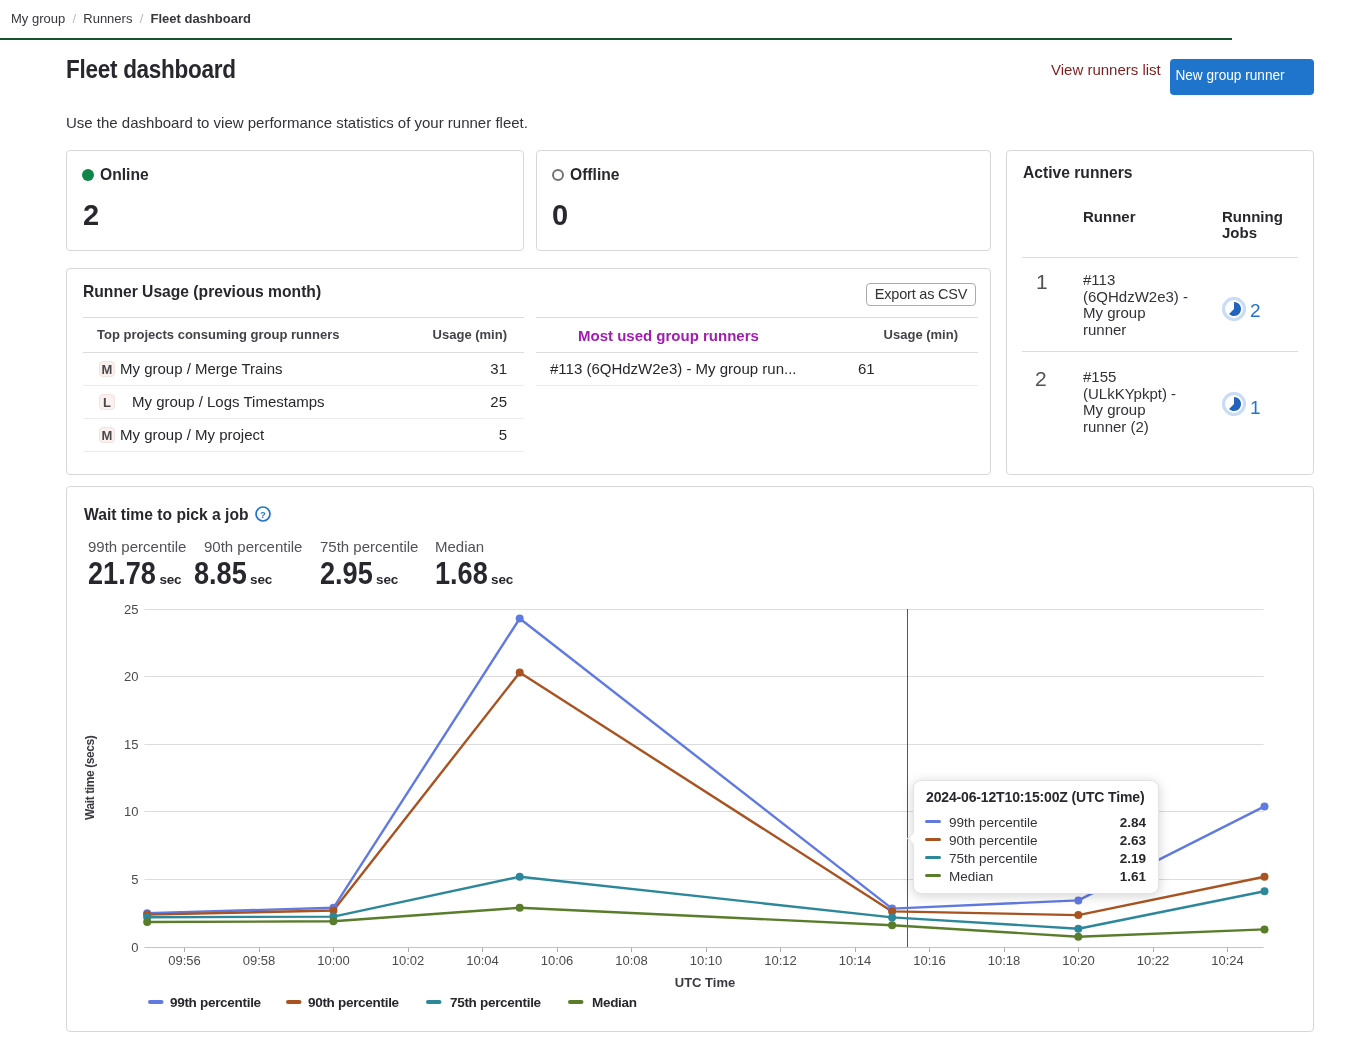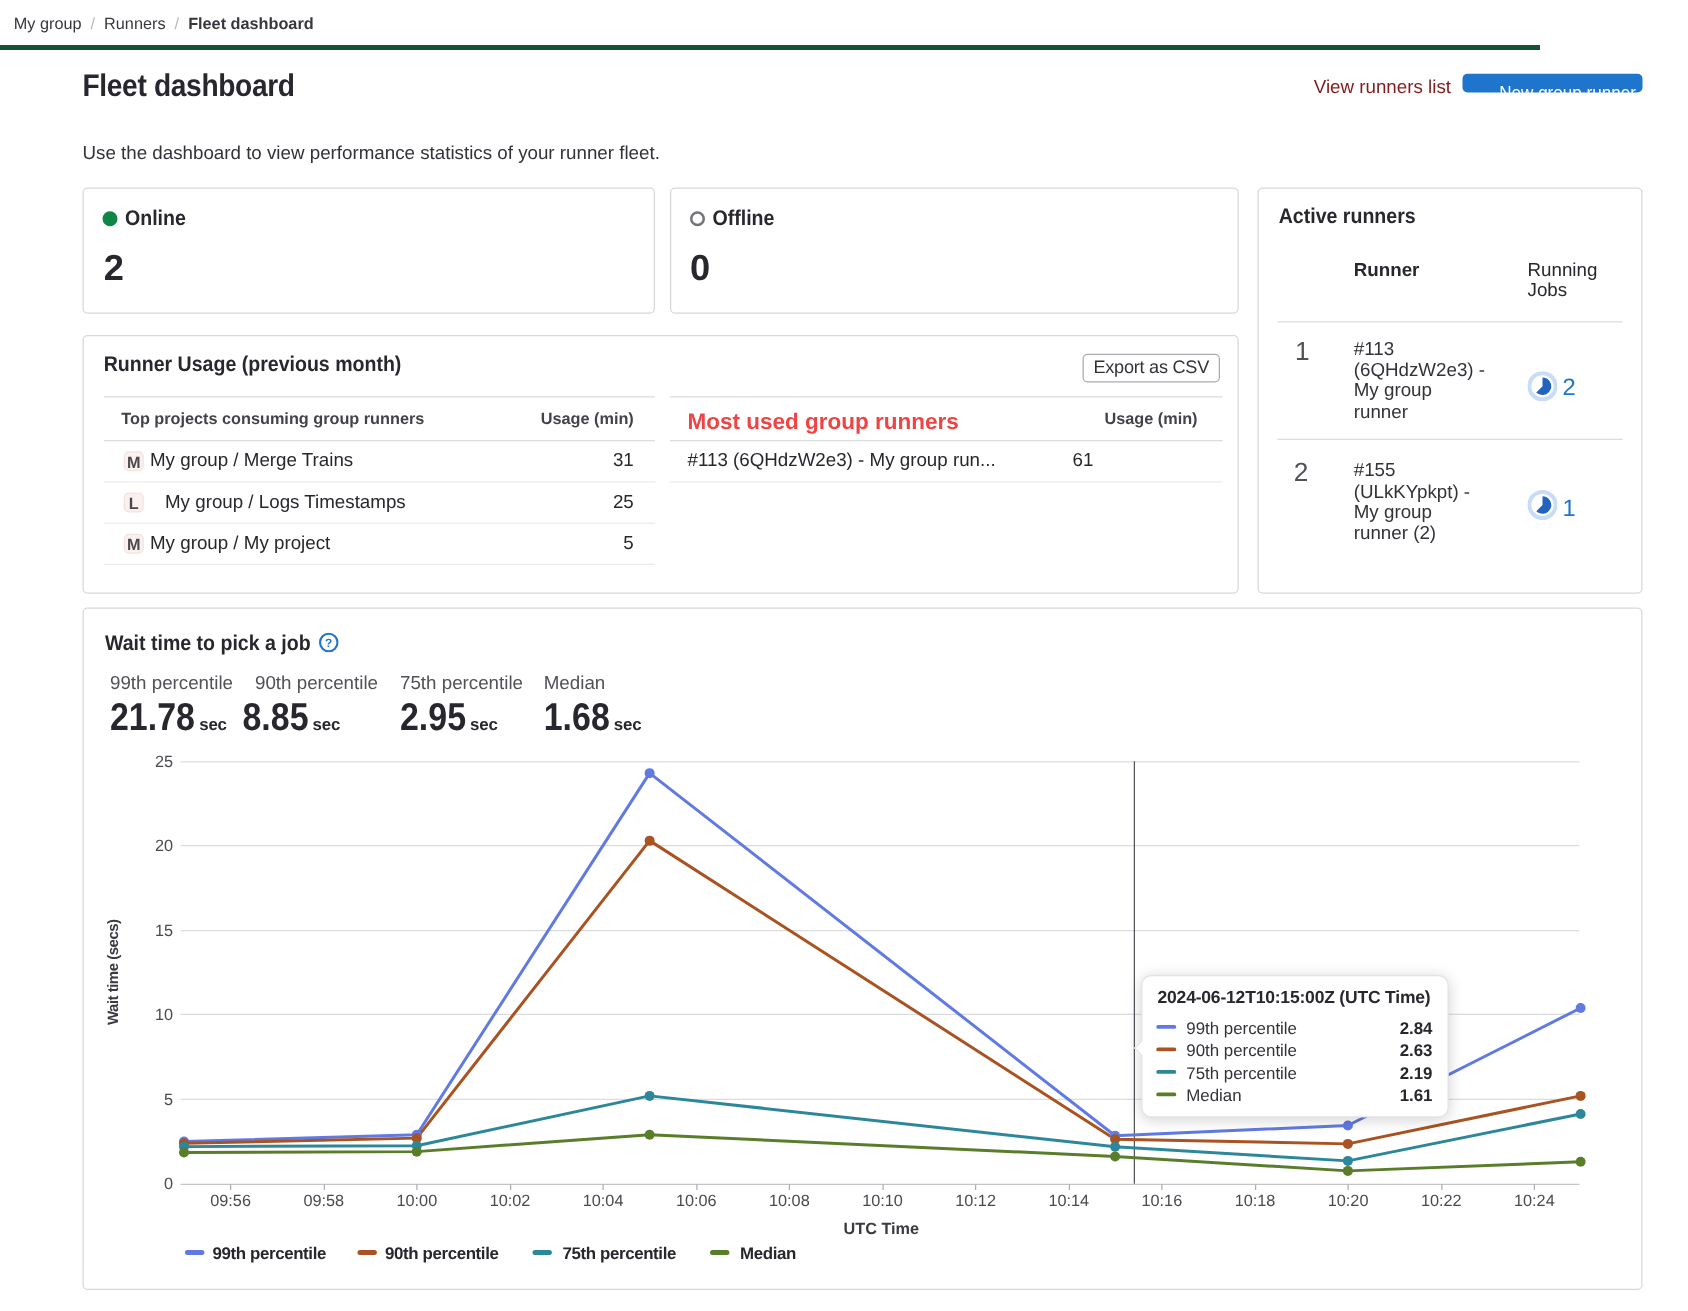--- a/index.html
+++ b/index.html
@@ -1,42 +1,42 @@
 <!DOCTYPE html>
 <html><head><meta charset="utf-8"><style>
 * { margin:0; padding:0; box-sizing:border-box; }
 html,body { width:1350px; height:1049px; background:#fff; font-family:"Liberation Sans", sans-serif; color:#28272d; }
 .abs { position:absolute; }
 .card { position:absolute; border:1px solid #d8d7dc; border-radius:4px; background:#fff; }
 .sx { display:inline-block; transform-origin:0 50%; }
 </style></head>
 <body style="position:relative;overflow:hidden">
 
-<div class="abs" style="left:0;top:0;width:1232px;height:40px;border-bottom:4px solid #14532d">
+<div class="abs" style="left:0;top:0;width:1232px;height:40px;border-bottom:2px solid #14532d">
   <div class="abs" style="left:11px;top:11px;font-size:13px;color:#38373d">My group&nbsp;&nbsp;<span style="color:#b9b8bd">/</span>&nbsp;&nbsp;Runners&nbsp;&nbsp;<span style="color:#b9b8bd">/</span>&nbsp;&nbsp;<b>Fleet dashboard</b></div>
 </div>
 
 <div class="abs" style="left:66px;top:55px;font-size:25px;font-weight:bold;letter-spacing:-0.3px"><span class="sx" style="transform:scaleX(0.9)">Fleet dashboard</span></div>
 <div class="abs" style="left:1051px;top:61px;font-size:15px;color:#7f1d1d">View runners list</div>
-<div class="abs" style="left:1170px;top:59px;width:144px;height:15px;background:#1f75cb;border-radius:4px;color:#fff;font-size:15px;text-align:right;line-height:32px"><span style="display:inline-block;transform:scaleX(0.91)">New group runner</span></div>
+<div class="abs" style="left:1170px;top:59px;width:144px;height:36px;background:#1f75cb;border-radius:4px;color:#fff;font-size:15px;text-align:left;line-height:32px"><span style="display:inline-block;transform:scaleX(0.91)">New group runner</span></div>
 <div class="abs" style="left:66px;top:114px;font-size:15px;color:#333238">Use the dashboard to view performance statistics of your runner fleet.</div>
 
 <div class="card" style="left:66px;top:150px;width:458px;height:101px"></div>
 <div class="card" style="left:536px;top:150px;width:455px;height:101px"></div>
 <div class="abs" style="left:82px;top:169px;width:12px;height:12px;border-radius:50%;background:#108548"></div>
 <div class="abs" style="left:100px;top:165px;font-size:17px;font-weight:bold"><span class="sx" style="transform:scaleX(0.92)">Online</span></div>
 <div class="abs" style="left:83px;top:199px;font-size:29px;font-weight:bold">2</div>
 <div class="abs" style="left:552px;top:169px;width:12px;height:12px;border-radius:50%;border:2px solid #737278"></div>
 <div class="abs" style="left:570px;top:165px;font-size:17px;font-weight:bold"><span class="sx" style="transform:scaleX(0.92)">Offline</span></div>
 <div class="abs" style="left:552px;top:199px;font-size:29px;font-weight:bold">0</div>
 
 <div class="card" style="left:1006px;top:150px;width:308px;height:325px"></div>
 <div class="abs" style="left:1023px;top:163px;font-size:17px;font-weight:bold"><span class="sx" style="transform:scaleX(0.92)">Active runners</span></div>
 <div class="abs" style="left:1083px;top:209px;font-size:15px;font-weight:bold;line-height:16px">Runner</div>
-<div class="abs" style="left:1222px;top:209px;font-size:15px;font-weight:normal;line-height:16px">Running<br>Jobs</div>
+<div class="abs" style="left:1222px;top:209px;font-size:15px;font-weight:bold;line-height:16px">Running<br>Jobs</div>
 <div class="abs" style="left:1022px;top:257px;width:276px;border-top:1px solid #dcdcde"></div>
 <div class="abs" style="left:1036px;top:270px;font-size:21px;color:#535158">1</div>
 <div class="abs" style="left:1083px;top:272px;font-size:15px;line-height:16.5px;color:#333238">#113<br>(6QHdzW2e3) -<br>My group<br>runner</div>
 <svg width="24" height="24" viewBox="0 0 24 24" style="position:absolute;left:1222px;top:297px">
 <circle cx="12" cy="12" r="10.5" fill="none" stroke="#c8dcf6" stroke-width="3.2"></circle>
 <path d="M12 12 L12 5 A7 7 0 1 1 7.05 16.95 Z" fill="#2263bd"></path>
 </svg>
 <div class="abs" style="left:1250px;top:300px;font-size:19px;color:#1f75cb">2</div>
 <div class="abs" style="left:1022px;top:351px;width:276px;border-top:1px solid #dcdcde"></div>
 <div class="abs" style="left:1035px;top:367px;font-size:21px;color:#535158">2</div>
@@ -62,21 +62,21 @@
 <div class="abs" style="left:99px;top:394px;width:16px;height:16px;border-radius:4px;background:#faf1ef;border:1px solid #f0e3e0;font-size:13px;font-weight:bold;color:#49484d;text-align:center;line-height:15px">L</div>
 <div class="abs" style="left:132px;top:393px;font-size:15px">My group / Logs Timestamps</div>
 <div class="abs" style="left:407px;top:393px;width:100px;font-size:15px;text-align:right">25</div>
 <div class="abs" style="left:83px;top:418px;width:441px;border-top:1px solid #ececef"></div>
 <div class="abs" style="left:99px;top:427px;width:16px;height:16px;border-radius:4px;background:#faf1ef;border:1px solid #f0e3e0;font-size:13px;font-weight:bold;color:#49484d;text-align:center;line-height:15px">M</div>
 <div class="abs" style="left:120px;top:426px;font-size:15px">My group / My project</div>
 <div class="abs" style="left:407px;top:426px;width:100px;font-size:15px;text-align:right">5</div>
 <div class="abs" style="left:83px;top:451px;width:441px;border-top:1px solid #ececef"></div>
 
 <div class="abs" style="left:536px;top:317px;width:442px;border-top:1px solid #dcdcde"></div>
-<div class="abs" style="left:550px;top:327px;font-size:18px;font-weight:bold;color:#ef4444">Most used group runners</div>
+<div class="abs" style="left:578px;top:327px;font-size:15px;font-weight:bold;color:#a21caf">Most used group runners</div>
 <div class="abs" style="left:818px;top:327px;width:140px;font-size:13px;font-weight:bold;color:#434248;text-align:right">Usage (min)</div>
 <div class="abs" style="left:536px;top:352px;width:442px;border-top:1px solid #dcdcde"></div>
 <div class="abs" style="left:550px;top:360px;font-size:15px">#113 (6QHdzW2e3) - My group run...</div>
 <div class="abs" style="left:858px;top:360px;width:100px;font-size:15px;text-align:left">61</div>
 <div class="abs" style="left:536px;top:385px;width:442px;border-top:1px solid #ececef"></div>
 
 <div class="card" style="left:66px;top:486px;width:1248px;height:546px"></div>
 <div class="abs" style="left:84px;top:505px;font-size:17px;font-weight:bold"><span class="sx" style="transform:scaleX(0.92)">Wait time to pick a job</span></div>
 <svg class="abs" width="16" height="16" viewBox="0 0 16 16" style="left:255px;top:506px">
     <circle cx="8" cy="8" r="7" fill="none" stroke="#1f75cb" stroke-width="1.7"></circle>

